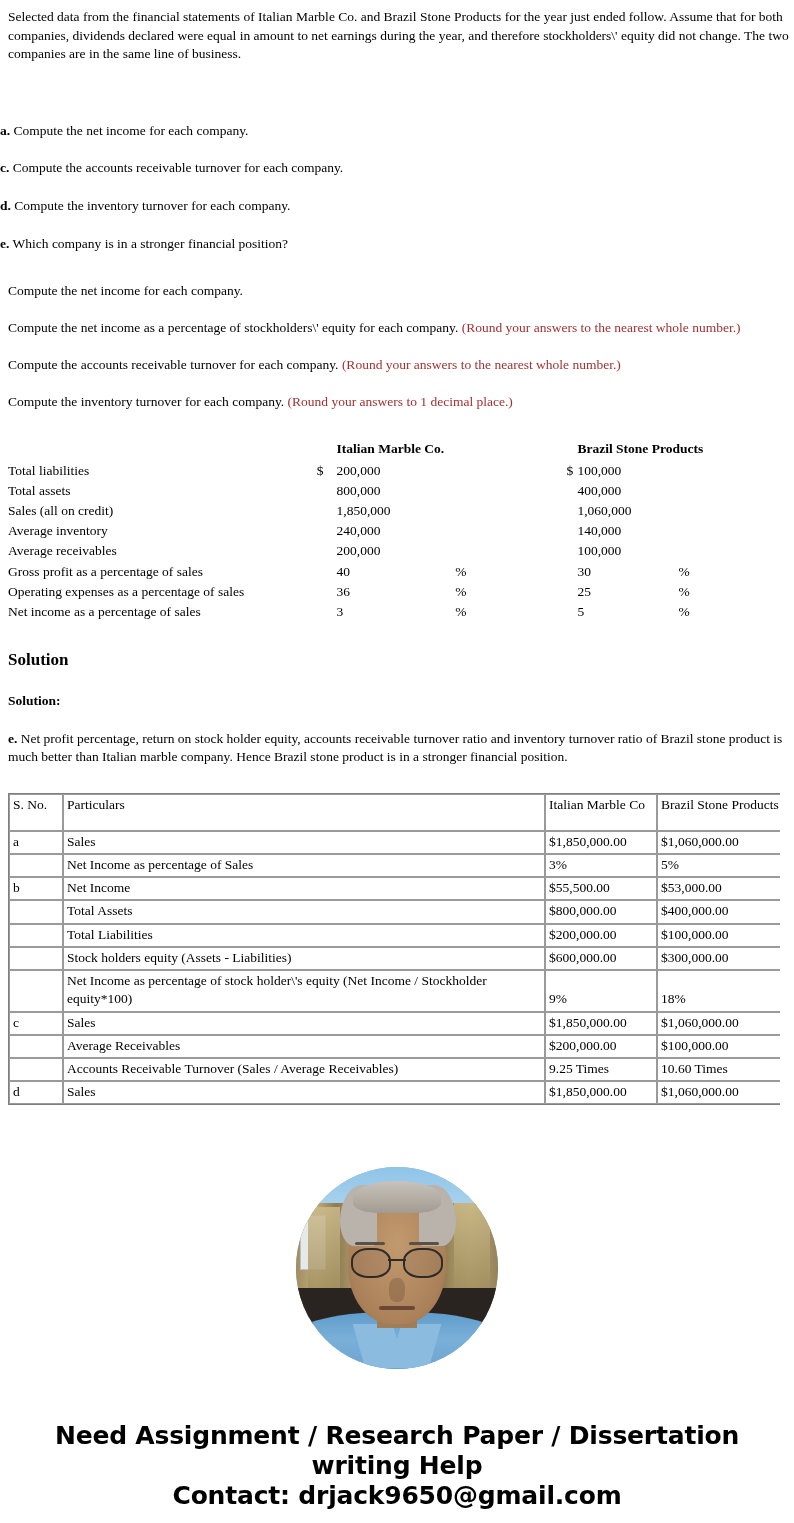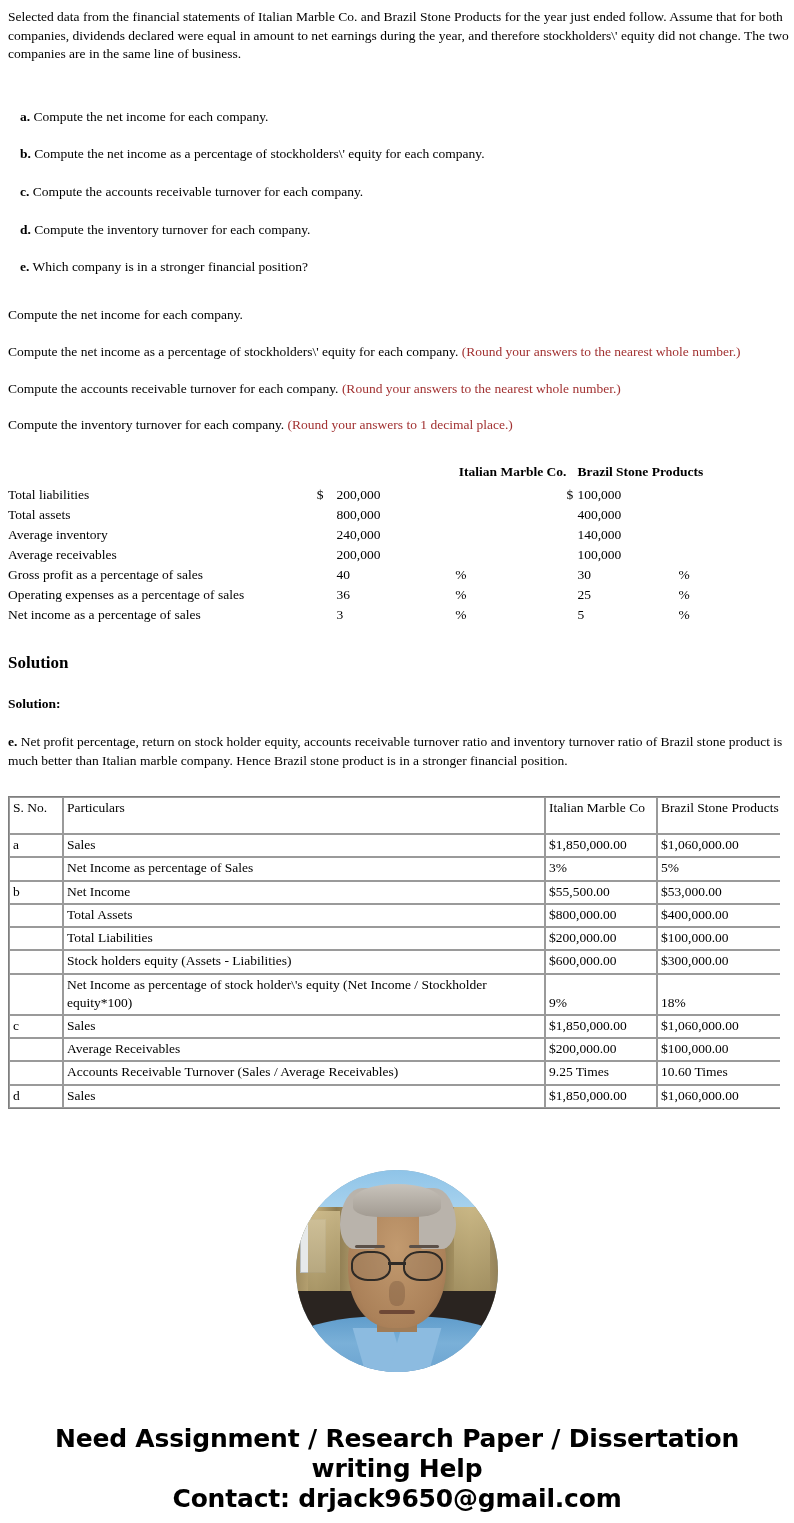--- a/index.html
+++ b/index.html
@@ -23,22 +23,22 @@
 
   
   .intro {
     padding: 8px 5px 0 8px;
     line-height: 1.38;
     font-size: 13.5px;
   }
 
   
   .qlist {
-    margin-top: 44px;
-    padding-left: 20px;
+    margin-top: 58px;
+    padding-left: 0;
   }
   .qitem {
     margin: 0 0 20px 0;
     line-height: 1.3;
     font-size: 13.5px;
   }
   .qletter {
     font-weight: bold;
   }
 
@@ -257,24 +257,20 @@
 <div class="page">
 
   <div class="intro">Selected data from the financial statements of Italian Marble Co. and Brazil Stone Products for the year just ended follow. Assume that for both companies, dividends declared were equal in amount to net earnings during the year, and therefore stockholders\' equity did not change. The two companies are in the same line of business.</div>
 
   <div class="qlist">
     <p class="qitem">
       <span class="qletter">a.</span>
       <span>Compute the net income for each company.</span>
     </p>
     <p class="qitem">
-      <span class="qletter">b.</span>
-      <span>Compute the net income as a percentage of stockholders\' equity for each company.</span>
-    </p>
-    <p class="qitem">
       <span class="qletter">c.</span>
       <span>Compute the accounts receivable turnover for each company.</span>
     </p>
     <p class="qitem">
       <span class="qletter">d.</span>
       <span>Compute the inventory turnover for each company.</span>
     </p>
     <p class="qitem">
       <span class="qletter">e.</span>
       <span>Which company is in a stronger financial position?</span>
@@ -298,21 +294,21 @@
       <span>Compute the inventory turnover for each company.</span>
       <span class="note">(Round your answers to 1 decimal place.)</span>
     </p>
   </div>
 
   <table class="data-table">
     <thead>
       <tr>
         <th class="col-label"></th>
         <th class="col-dollar1"></th>
-        <th class="col-num1 hdr-italian" colspan="2" style="text-align:right;padding-left:0;">Italian Marble Co.</th>
+        <th class="col-num1 hdr-italian" colspan="2" style="text-align:left;padding-left:0;">Italian Marble Co.</th>
         <th class="col-dollar2"></th>
         <th class="col-num2 hdr-brazil" colspan="2" style="text-align:left;">Brazil Stone Products</th>
       </tr>
     </thead>
     <tbody>
       <tr>
         <td class="col-label">Total liabilities</td>
         <td class="col-dollar1">$</td>
         <td class="col-num1">200,000</td>
         <td class="col-pct1"></td>
@@ -320,20 +316,29 @@
         <td class="col-num2">100,000</td>
         <td class="col-pct2"></td>
       </tr>
       <tr>
         <td class="col-label">Total assets</td>
         <td class="col-dollar1"></td>
         <td class="col-num1">800,000</td>
         <td class="col-pct1"></td>
         <td class="col-dollar2"></td>
         <td class="col-num2">400,000</td>
+        <td class="col-pct2"></td>
+      </tr>
+      <tr>
+        <td class="col-label">Sales (all on credit)</td>
+        <td class="col-dollar1"></td>
+        <td class="col-num1">1,850,000</td>
+        <td class="col-pct1"></td>
+        <td class="col-dollar2"></td>
+        <td class="col-num2">1,060,000</td>
         <td class="col-pct2"></td>
       </tr>
       <tr>
         <td class="col-label">Average inventory</td>
         <td class="col-dollar1"></td>
         <td class="col-num1">240,000</td>
         <td class="col-pct1"></td>
         <td class="col-dollar2"></td>
         <td class="col-num2">140,000</td>
         <td class="col-pct2"></td>

